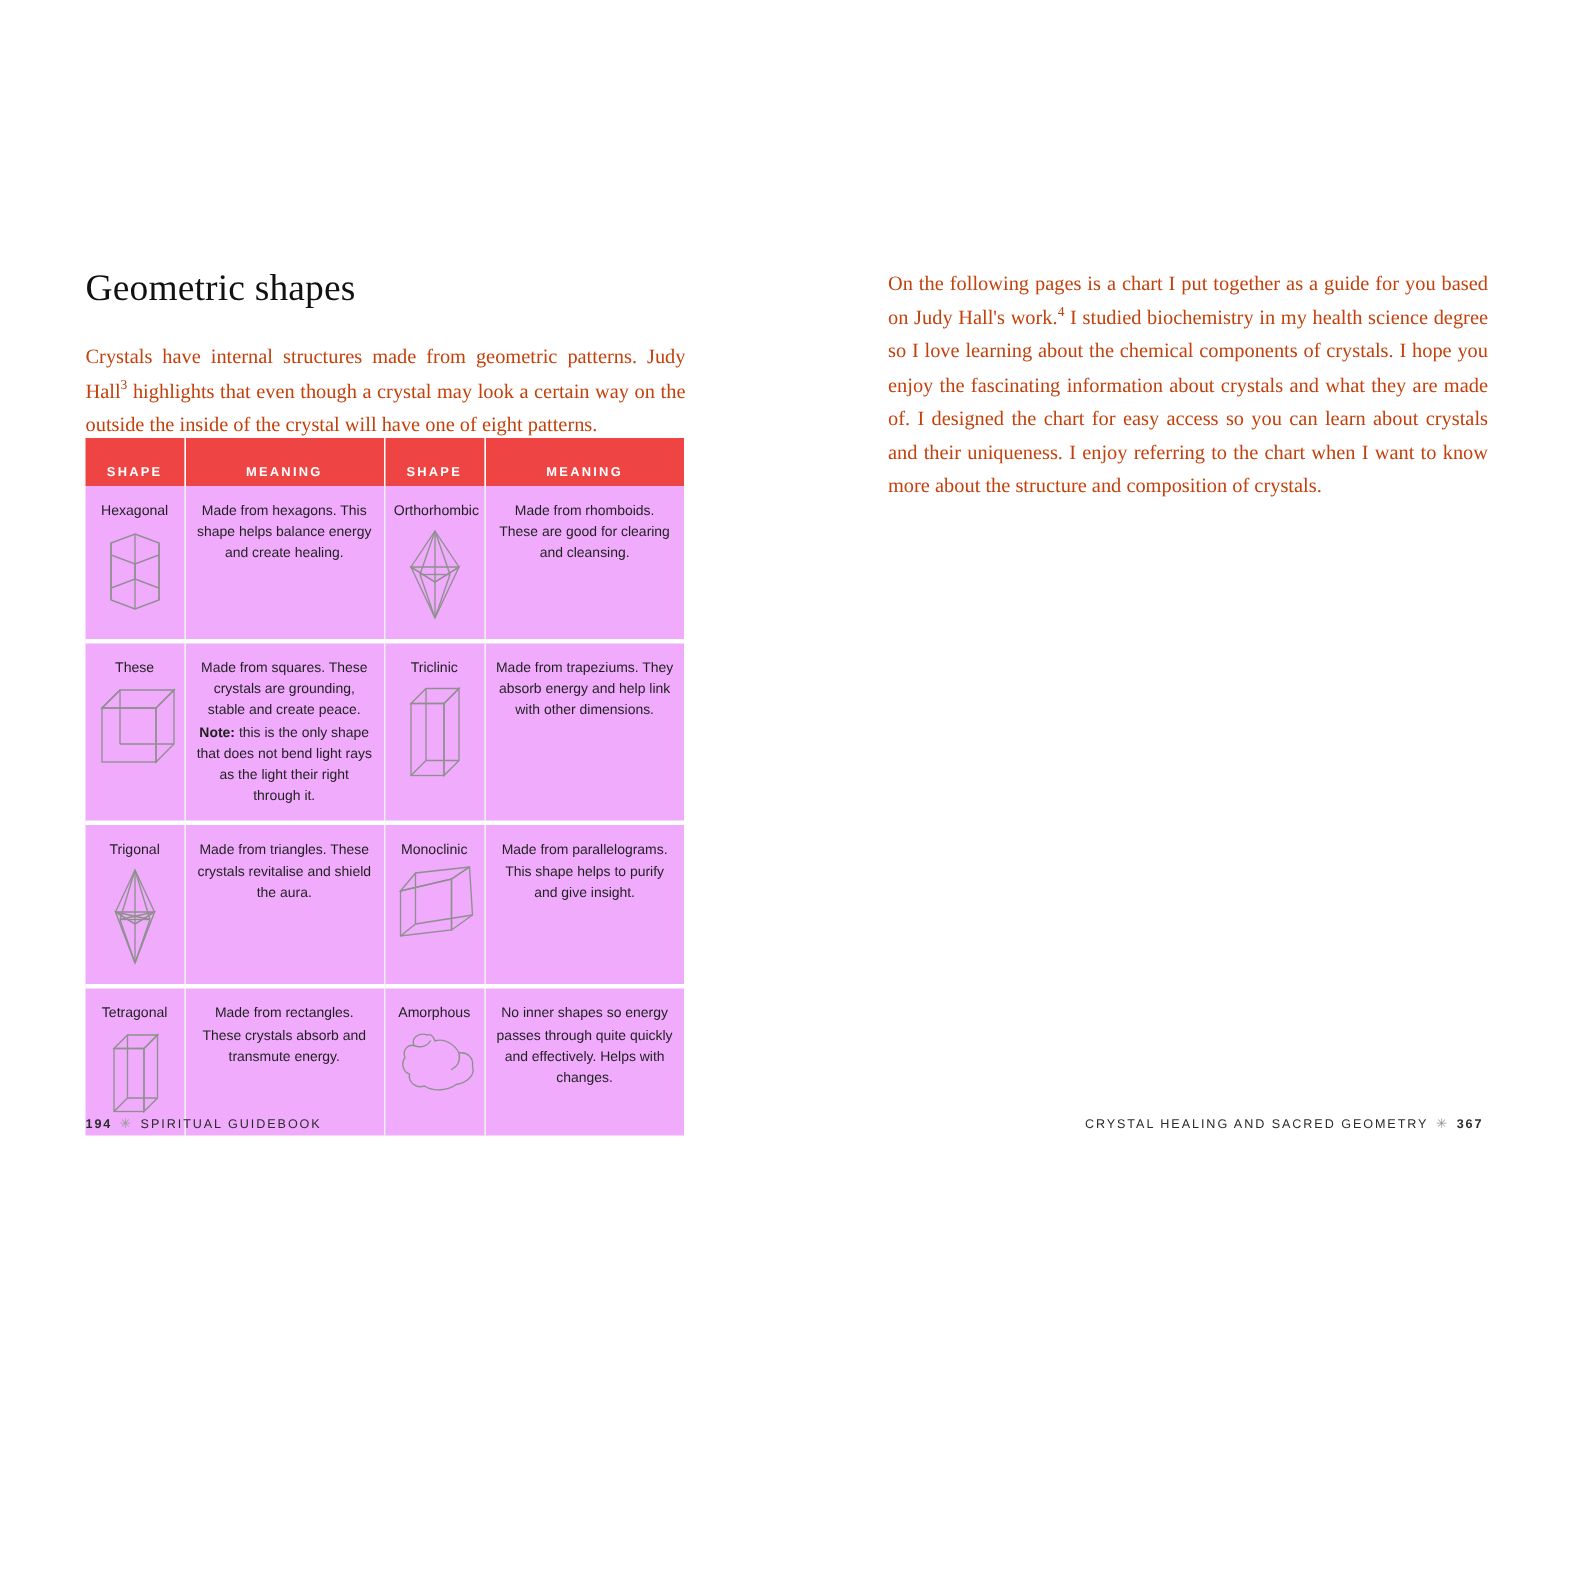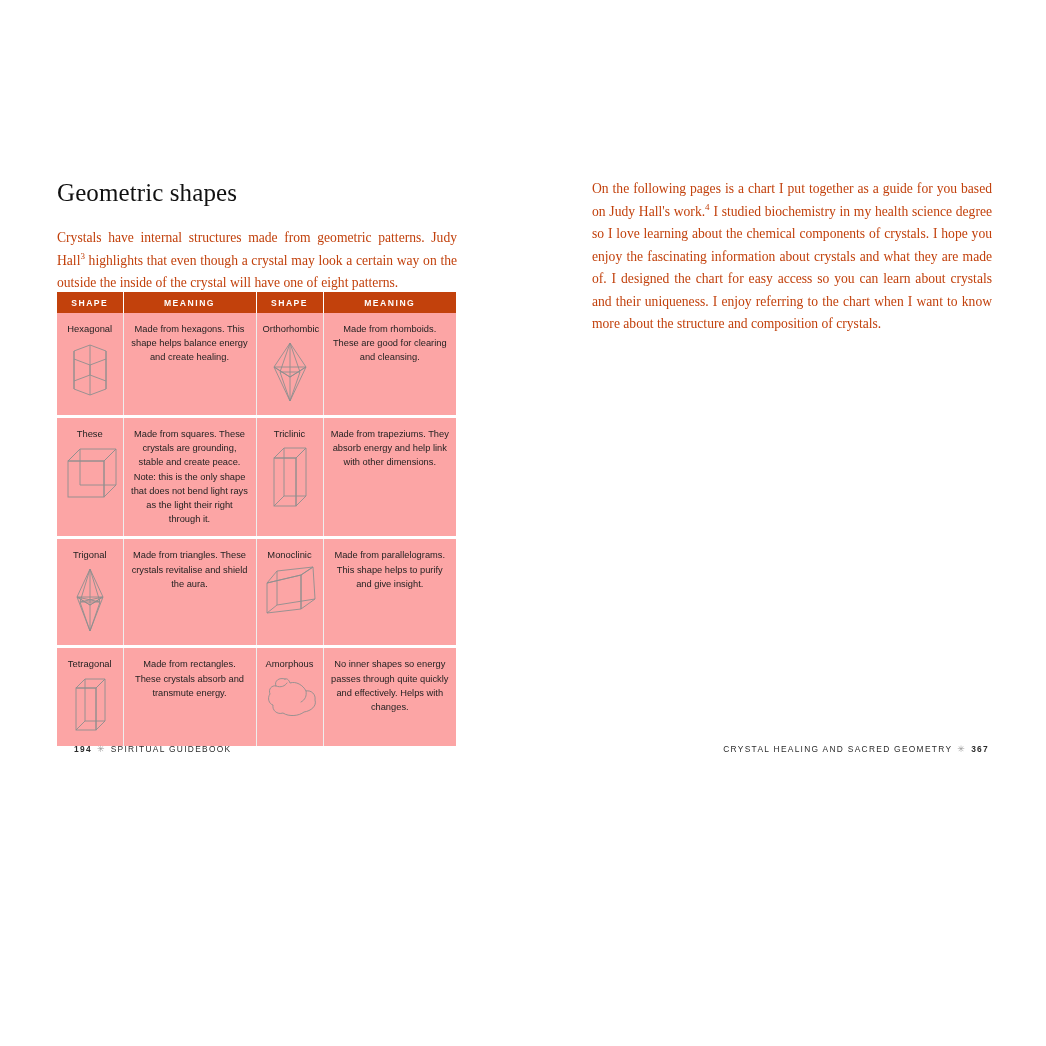--- a/index.html
+++ b/index.html
@@ -75,35 +75,35 @@
     table-layout: fixed;
     font-family: "Liberation Sans", sans-serif;
     background: #ffffff;
   }
   .shapes-table col.c-shape   { width: 66px; }
   .shapes-table col.c-meaning { width: 133px; }
   .shapes-table col.c-shape2  { width: 67px; }
   .shapes-table col.c-meaning2{ width: 133px; }
 
   .shapes-table thead th {
-    background: #c2410c;
+    background: #ef4444;
     color: #ffffff;
     font-family: "Liberation Sans", sans-serif;
     font-size: 8.6px;
     font-weight: bold;
     letter-spacing: 1.5px;
     text-align: center;
-    padding: 6px 2px 5px 2px;
+    padding: 17px 2px 5px 2px;
     border-right: 1.5px solid #ffffff;
     vertical-align: middle;
   }
   .shapes-table thead th:last-child { border-right: none; }
 
   .shapes-table tbody td {
-    background: #fca5a5;
+    background: #f0abfc;
     vertical-align: top;
     padding: 9px 6px 10px 6px;
     border-right: 1px solid #eeeeee;
     border-bottom: 3px solid #ffffff;
     font-size: 9.3px;
     line-height: 14.2px;
     color: #1f1f1f;
     text-align: center;
   }
   .shapes-table tbody tr:last-child td { border-bottom: none; }
@@ -119,35 +119,35 @@
   }
   td.shape-cell .shape-art {
     display: block;
     margin: 0 auto;
   }
   td.meaning-cell {
     text-align: center;
     padding-left: 9px;
     padding-right: 9px;
   }
-  td.meaning-cell b { font-weight: normal; }
+  td.meaning-cell b { font-weight: bold; }
 
   
   .footer {
     position: absolute;
     bottom: 152px;
     font-family: "Liberation Sans", sans-serif;
     font-size: 8.4px;
     letter-spacing: 1.3px;
     color: #2b2b2b;
     white-space: nowrap;
   }
   .footer .pg { font-weight: bold; }
   .footer .sep { color: #9a9a9a; padding: 0 5px; font-size: 9px; }
-  .footer-left  { left: 74px; }
+  .footer-left  { left: 57px; }
   .footer-right { right: 57px; }
 </style>
 </head>
 <body>
 
 <div class="spread">
 
   <div class="page page-left">
 
     <div class="col">

